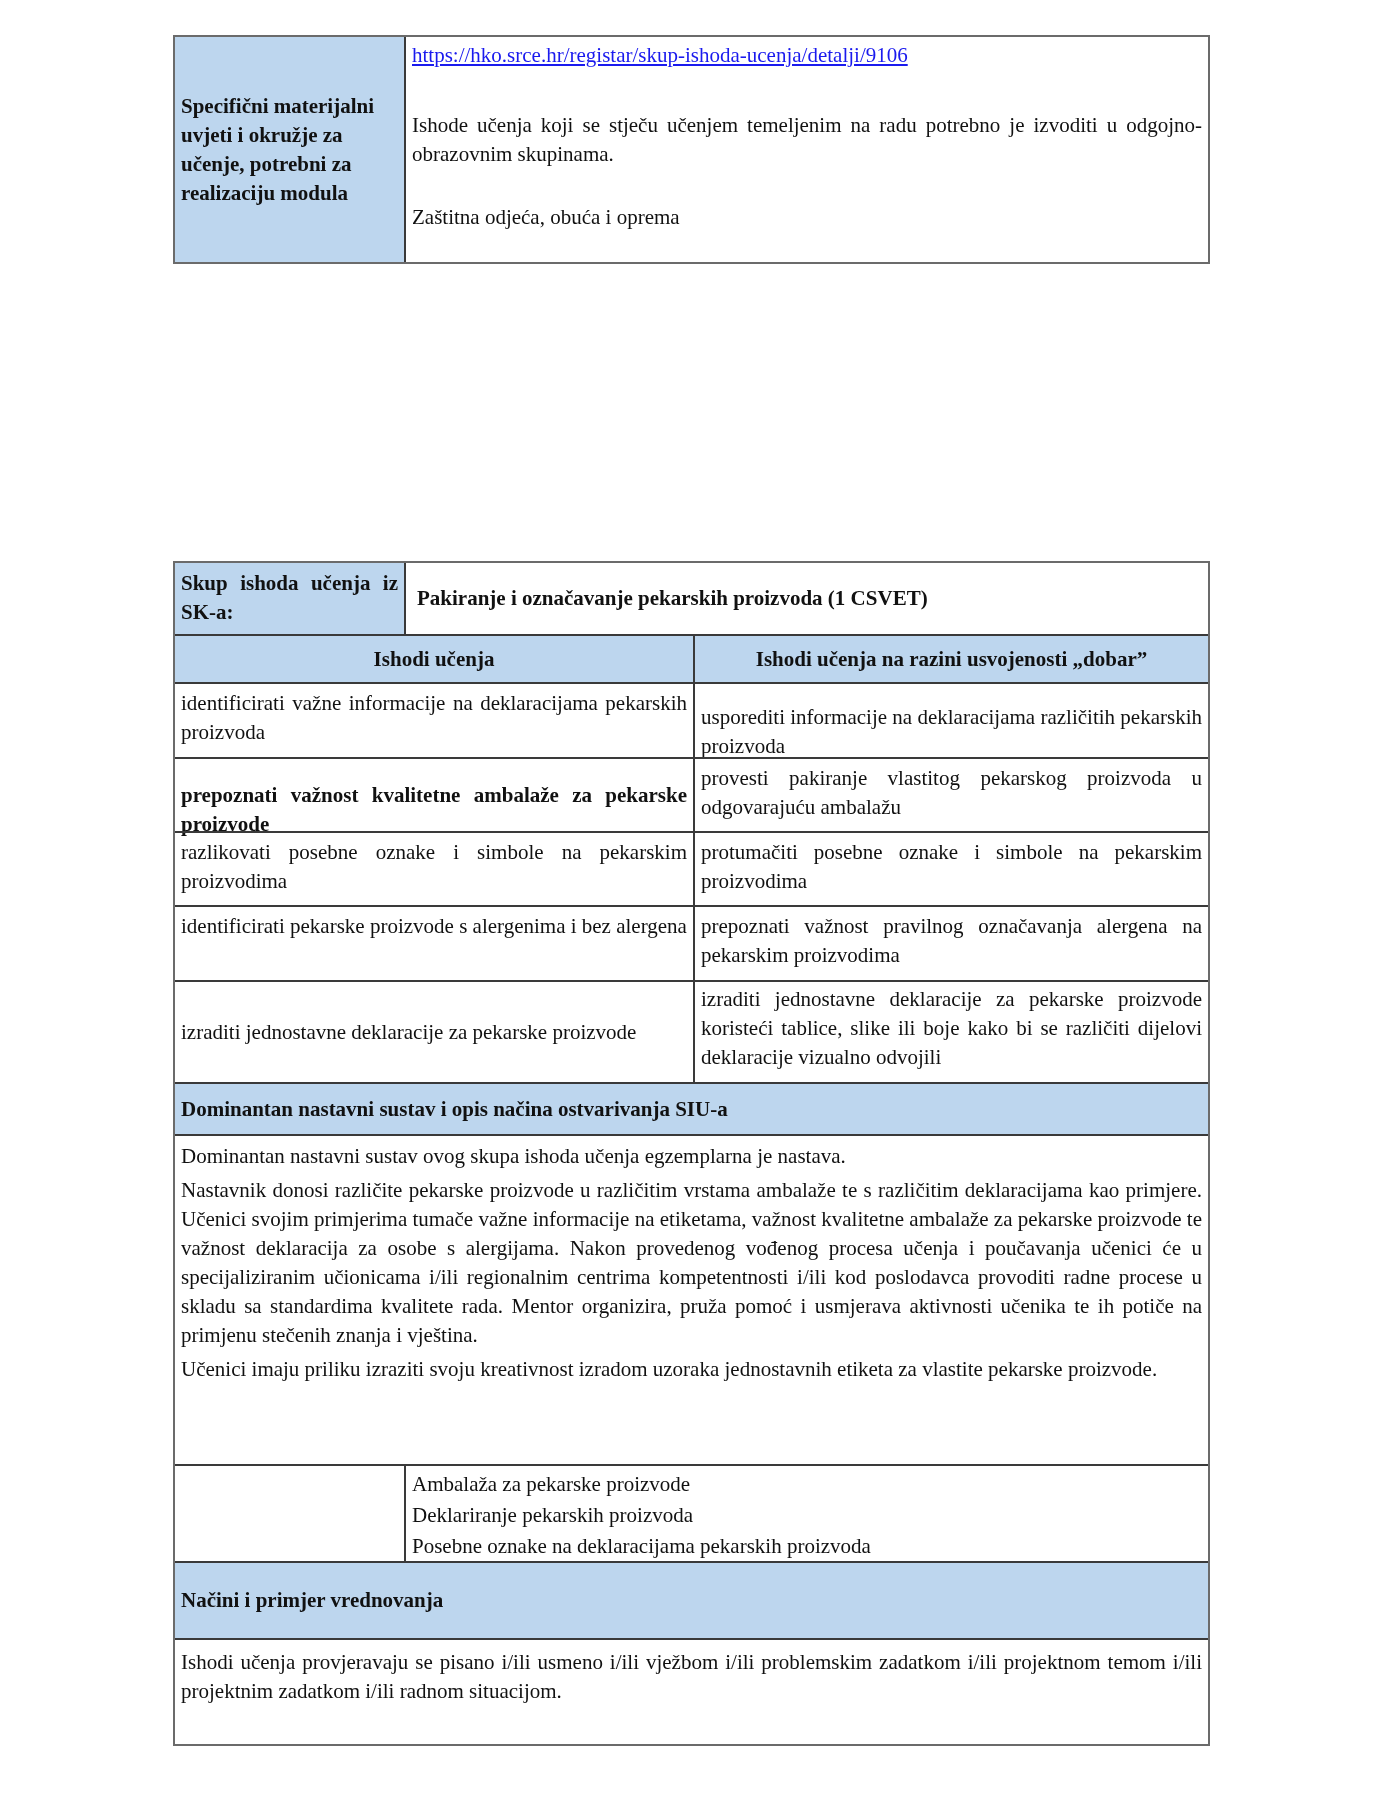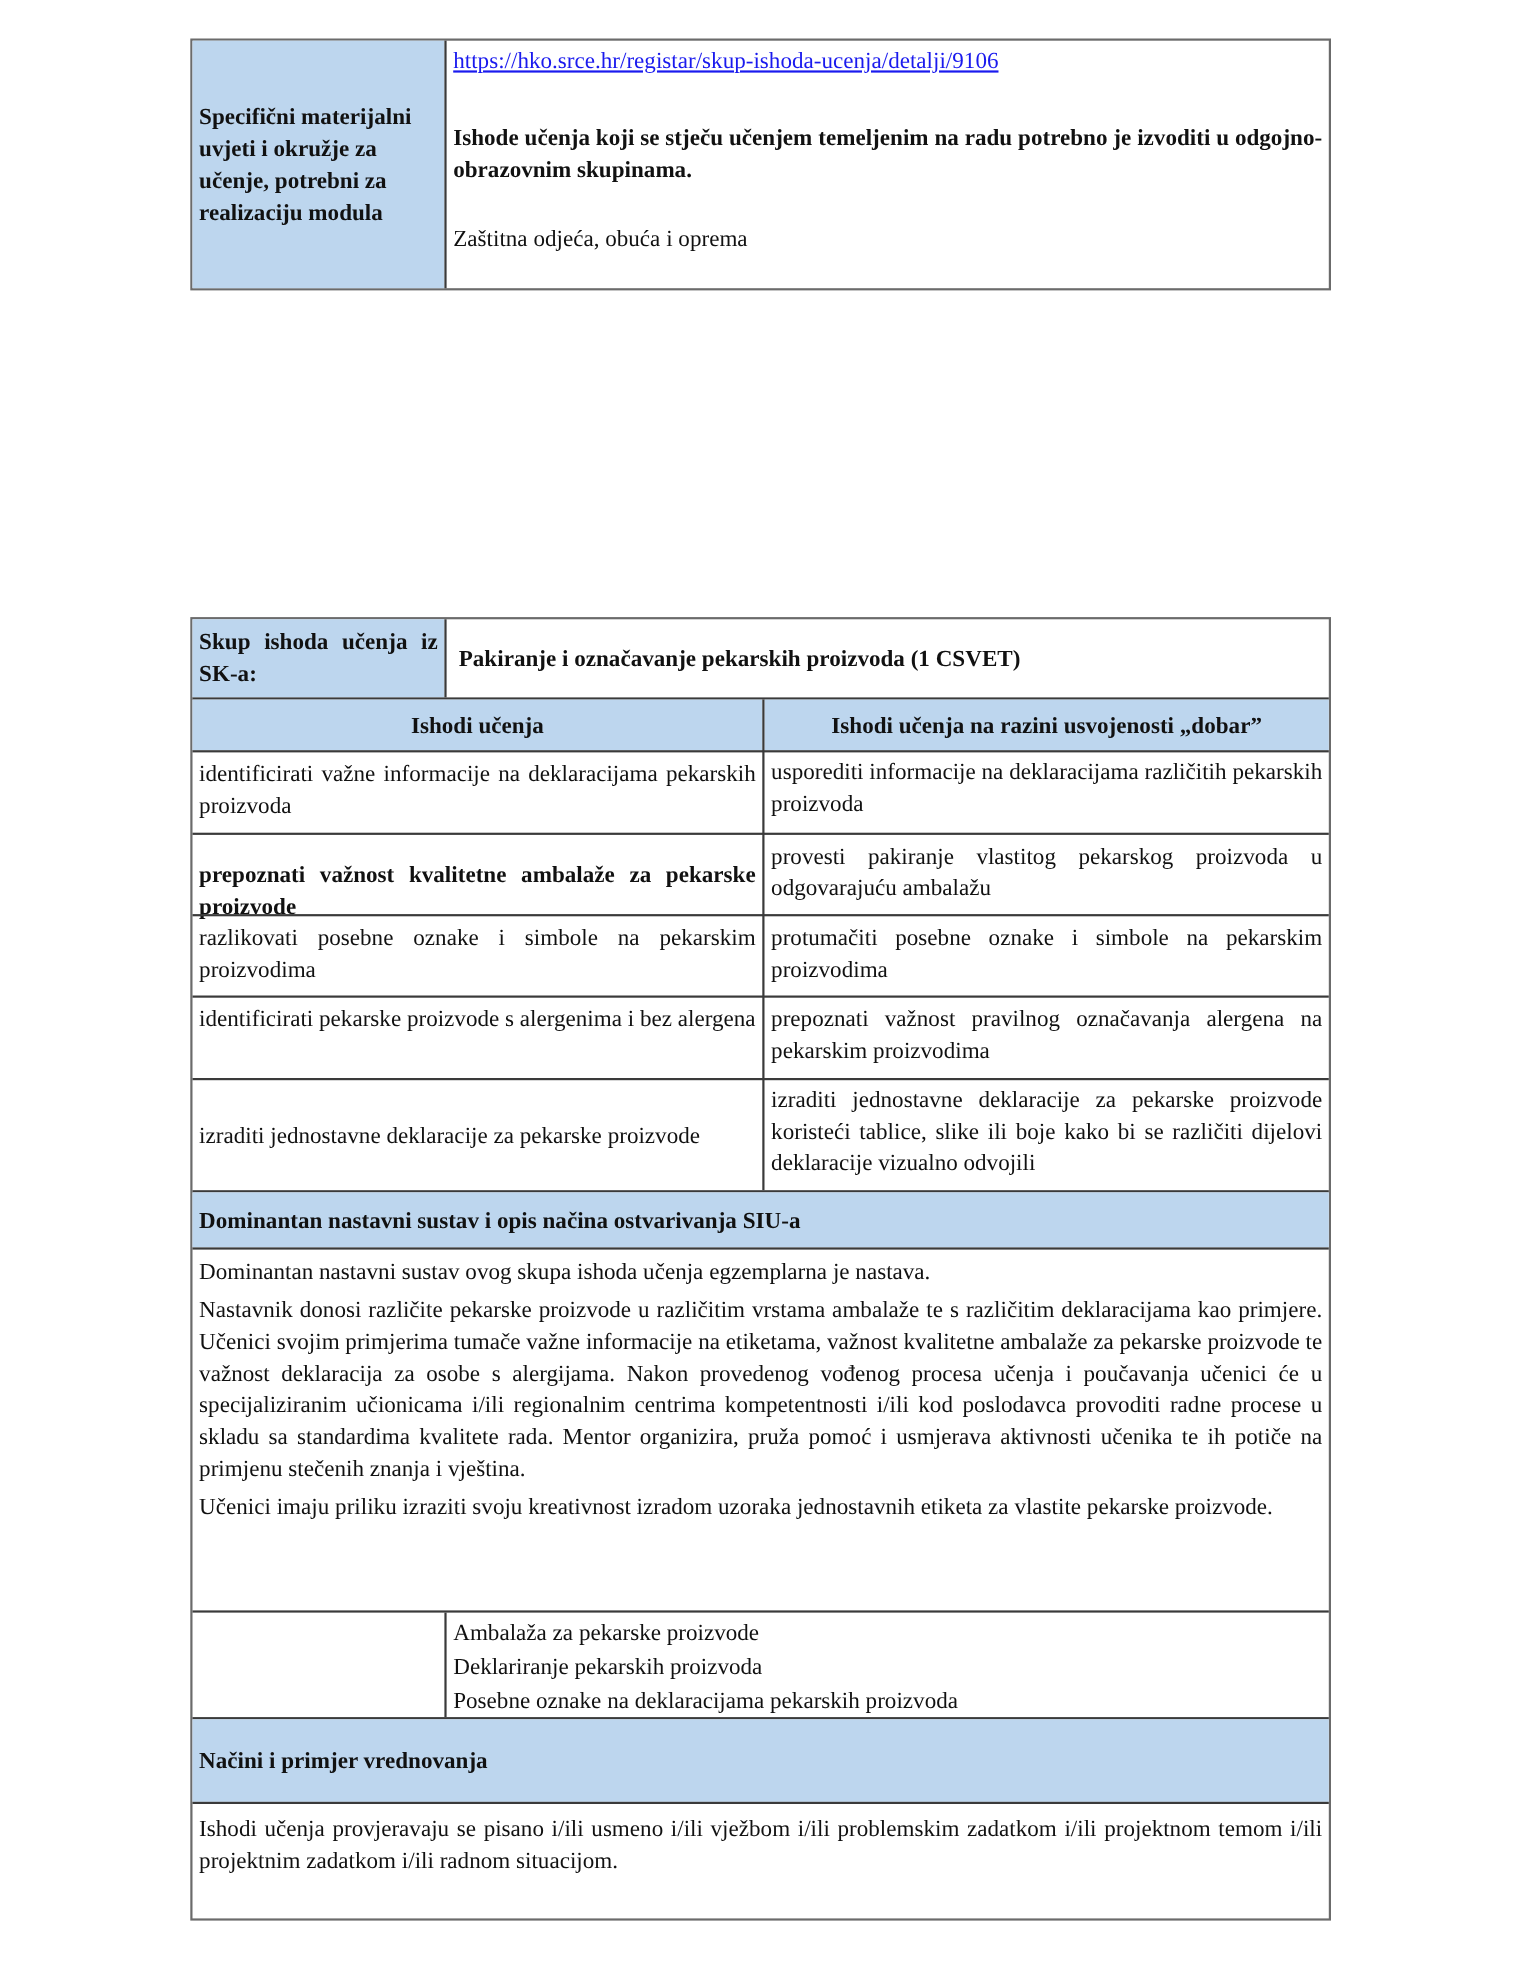--- a/index.html
+++ b/index.html
@@ -19,21 +19,21 @@
 </head>
 <body>
 
 <div class="tbl" style="top:35px; height:229px;">
   <div class="cell blue" style="left:0; top:0; width:229px; height:225px; display:flex; align-items:center; padding:0 6px;">
     <span class="txt bold" style="line-height:29px;">Specifični materijalni uvjeti i okružje za učenje, potrebni za realizaciju modula</span>
   </div>
   <div class="vline" style="left:229px; top:0; height:225px;"></div>
   <div class="cell" style="left:231px; top:0; width:802px; height:225px; padding:4px 6px 0 6px;">
     <a class="link txt" href="#" style="display:block;">https://hko.srce.hr/registar/skup-ishoda-ucenja/detalji/9106</a>
-    <p class="txt just" style="margin-top:41px;font-weight:bold;">Ishode učenja koji se stječu učenjem temeljenim na radu potrebno je izvoditi u odgojno-obrazovnim skupinama.</p>
+    <p class="txt just" style="margin-top:41px;">Ishode učenja koji se stječu učenjem temeljenim na radu potrebno je izvoditi u odgojno-obrazovnim skupinama.</p>
     <p class="txt" style="margin-top:34px;">Zaštitna odjeća, obuća i oprema</p>
   </div>
 </div>
 
 <div class="tbl" style="top:561px; height:1185px;">
 
   <div class="cell blue" style="left:0; top:0; width:229px; height:71px; padding:6px 6px 0 6px;">
     <p class="txt bold just" style="text-align-last:left;">Skup ishoda učenja iz SK-a:</p>
   </div>
   <div class="vline" style="left:229px; top:0; height:71px;"></div>
@@ -47,21 +47,21 @@
   </div>
   <div class="cell blue" style="left:520px; top:73px; width:513px; height:46px; display:flex; align-items:center; justify-content:center;">
     <span class="txt bold">Ishodi učenja na razini usvojenosti „dobar”</span>
   </div>
   <div class="hline" style="top:119px;"></div>
 
   <div class="cell" style="left:0; top:121px; width:1033px; height:73px;">
     <div class="cell" style="left:0; top:0; width:518px; height:73px; padding:5px 6px;">
       <p class="txt just">identificirati važne informacije na deklaracijama pekarskih proizvoda</p>
     </div>
-    <div class="cell" style="left:520px; top:0; width:513px; height:73px; padding:3px 6px;">
+    <div class="cell" style="left:520px; top:0; width:513px; height:73px; padding:19px 6px;">
       <p class="txt just">usporediti informacije na deklaracijama različitih pekarskih proizvoda</p>
     </div>
   </div>
   <div class="hline" style="top:194px;"></div>
 
   <div class="cell" style="left:0; top:196px; width:1033px; height:72px;">
     <div class="cell" style="left:0; top:0; width:518px; height:72px; padding:22px 6px;font-weight:bold;">
       <p class="txt just">prepoznati važnost kvalitetne ambalaže za pekarske proizvode</p>
     </div>
     <div class="cell" style="left:520px; top:0; width:513px; height:72px; padding:5px 6px;">

